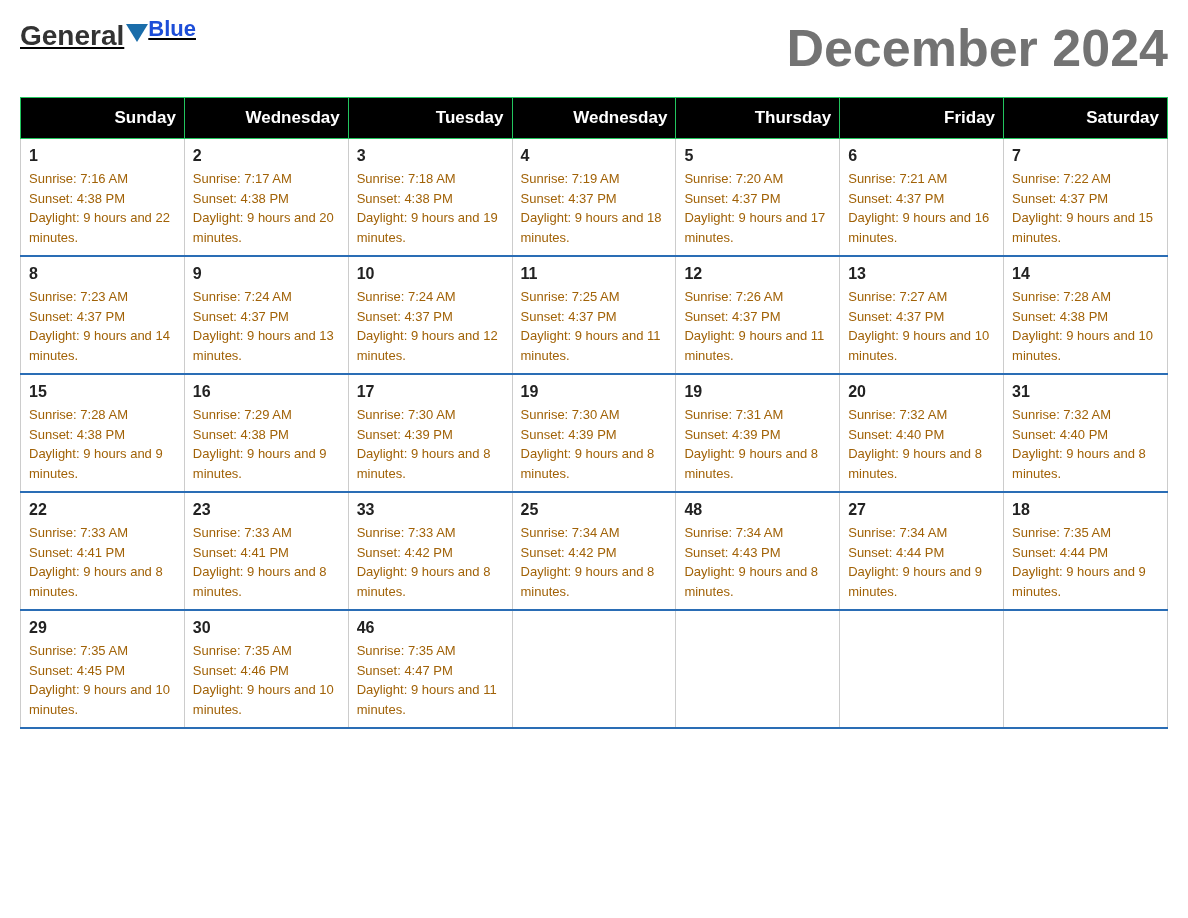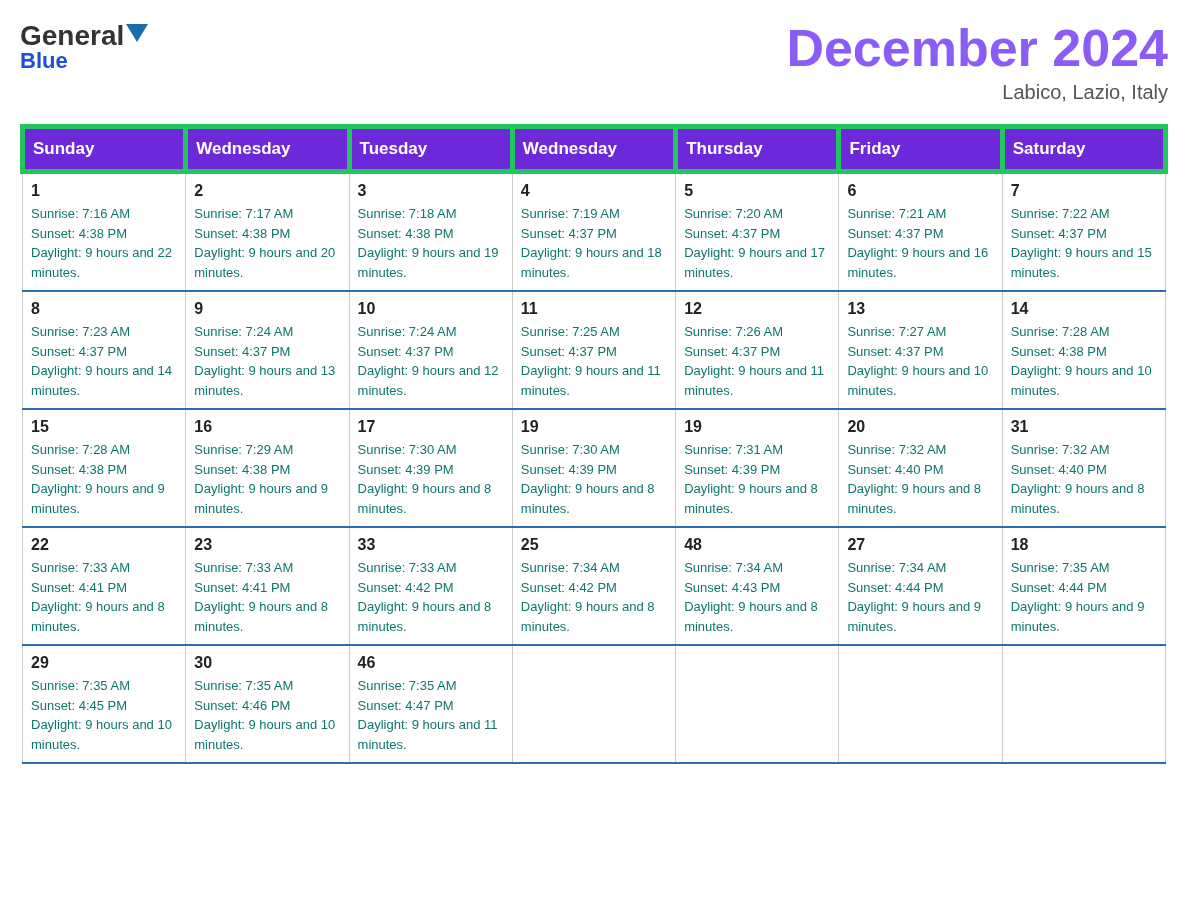--- a/index.html
+++ b/index.html
@@ -11,61 +11,62 @@
       min-height: 918px;
     }
     .header {
       display: flex;
       justify-content: space-between;
       align-items: flex-start;
       margin-bottom: 20px;
     }
     .logo {
       display: flex;
-      flex-direction: column;
+      flex-direction: row;
       align-items: flex-start;
+      text-decoration: underline;
     }
     .logo-text {
       font-size: 28px;
       font-weight: bold;
       color: #333;
     }
     .logo-blue-line {
       color: #1d4ed8;
       font-size: 22px;
       font-weight: bold;
       margin-top: -4px;
     }
     .title-block {
       text-align: right;
     }
     .month-title {
       font-size: 52px;
       font-weight: bold;
-      color: #8b5cf6;
+      color: #737373;
       line-height: 1.1;
     }
     .location {
       font-size: 20px;
       color: #555;
       margin-top: 4px;
     }
     table {
       width: 100%;
       border-collapse: collapse;
       table-layout: fixed;
     }
     thead th {
-      background-color: #6d28d9;
+      background-color: #000000;
       color: #fff;
       padding: 10px 8px;
       font-size: 17px;
       font-weight: bold;
-      text-align: left;
-      border: 5px solid #22c55e;
+      text-align: right;
+      border: 1px solid #22c55e;
     }
     tbody td {
       border: 1px solid #ccc;
       padding: 8px;
       vertical-align: top;
       font-size: 13.5px;
       color: #222;
       height: 110px;
     }
     tbody tr {
@@ -73,42 +74,41 @@
     }
     .day-num {
       font-size: 16px;
       font-weight: bold;
       display: block;
       margin-bottom: 4px;
     }
     .day-info {
       font-size: 13px;
       line-height: 1.5;
-      color: #0f766e;
+      color: #a16207;
     }
     td.empty {
       background: #fff;
     }
   </style>
 </head>
 <body>
 
 <div class="header">
   <div class="logo">
     <div style="display:flex; align-items:center;">
       <span class="logo-text">General</span>
       <svg width="22" height="22" viewBox="0 0 22 22" style="margin-left:2px; margin-top:-2px;">
         <polygon points="0,0 22,0 11,18" fill="#1a6daa"></polygon>
       </svg>
     </div>
     <div class="logo-blue-line">Blue</div>
   </div>
   <div class="title-block">
     <div class="month-title">December 2024</div>
-    <div class="location">Labico, Lazio, Italy</div>
   </div>
 </div>
 
 <table>
   <thead>
     <tr>
       <th>Sunday</th>
       <th>Wednesday</th>
       <th>Tuesday</th>
       <th>Wednesday</th>

